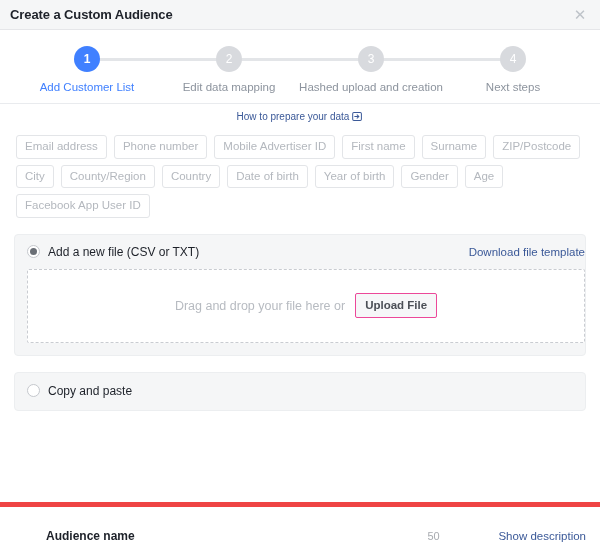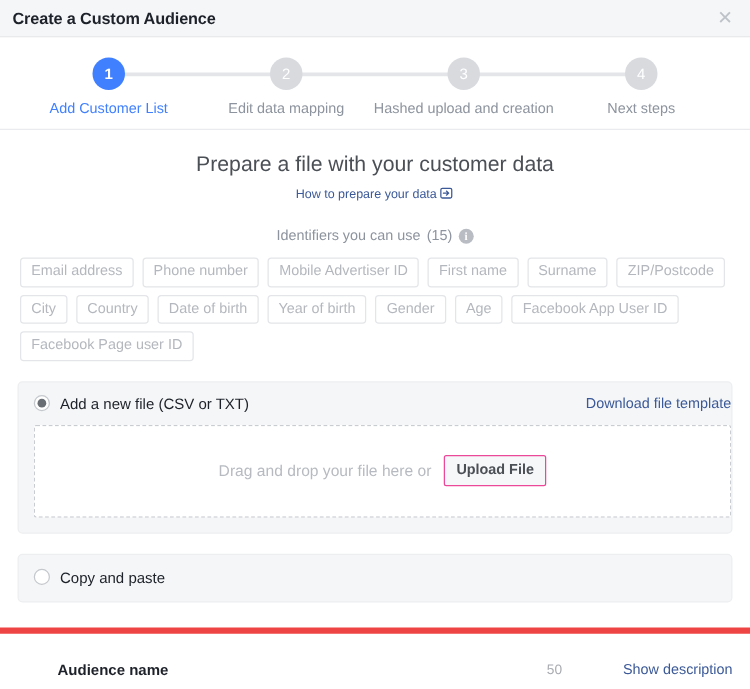--- a/index.html
+++ b/index.html
@@ -301,21 +301,21 @@
     font-size: 12.5px;
     color: #1d2129;
     padding: 0 34px 0 8px;
     font-family: "Liberation Sans", sans-serif;
     outline: none;
     margin-top: 48px;
   }
   .name-input::placeholder { color: #b0b3b8; }
   .char-counter {
     position: absolute;
-    right: 9px;
+    right: 19px;
     top: 0;
     height: 28px;
     display: flex;
     align-items: center;
     color: #a8abb0;
     font-size: 11px;
     pointer-events: none;
   }
   .footer-spacer { flex: 1 1 auto; }
   .footer-link {
@@ -362,52 +362,46 @@
 
         <div class="step-circle">4</div>
         <div class="step-label">Next steps</div>
       </div>
 
     </div>
   </div>
 
   <div class="body">
 
-    <div class="headline">Prepare a file with your customer data</div>
 
     <div class="sublink-row">
       <a class="sublink">
         <span>How to prepare your data</span><span class="ext-icon"><svg width="11" height="11" viewBox="0 0 12 12" aria-hidden="true">
               <rect x="0.75" y="1.75" width="9.5" height="8.5" rx="1.3" fill="none" stroke="#3b5998" stroke-width="1.1"></rect>
               <path d="M3 6h4.2M5.6 4.2L7.6 6 5.6 7.8" fill="none" stroke="#3b5998" stroke-width="1.1" stroke-linecap="round" stroke-linejoin="round"></path>
             </svg></span>
       </a>
     </div>
 
-    <div class="identifiers-label">
-      <span>Identifiers you can use</span>
-      <span class="identifiers-count">(15)</span>
-      <span class="info-icon">i</span>
-    </div>
 
     <div class="chips">
       <span class="chip">Email address</span>
       <span class="chip">Phone number</span>
       <span class="chip">Mobile Advertiser ID</span>
       <span class="chip">First name</span>
       <span class="chip">Surname</span>
       <span class="chip">ZIP/Postcode</span>
       <span class="chip">City</span>
+      <span class="chip">County/Region</span>
       <span class="chip">Country</span>
       <span class="chip">Date of birth</span>
       <span class="chip">Year of birth</span>
       <span class="chip">Gender</span>
       <span class="chip">Age</span>
       <span class="chip">Facebook App User ID</span>
-      <span class="chip">Facebook Page user ID</span>
     </div>
 
     <div class="panel">
       <div class="panel-head">
         <div class="radio-wrap">
           <span class="radio checked"></span>
           <span class="radio-label">Add a new file (CSV or TXT)</span>
         </div>
         <div class="panel-head-spacer"></div>
         <a class="panel-link">Download file template</a>

